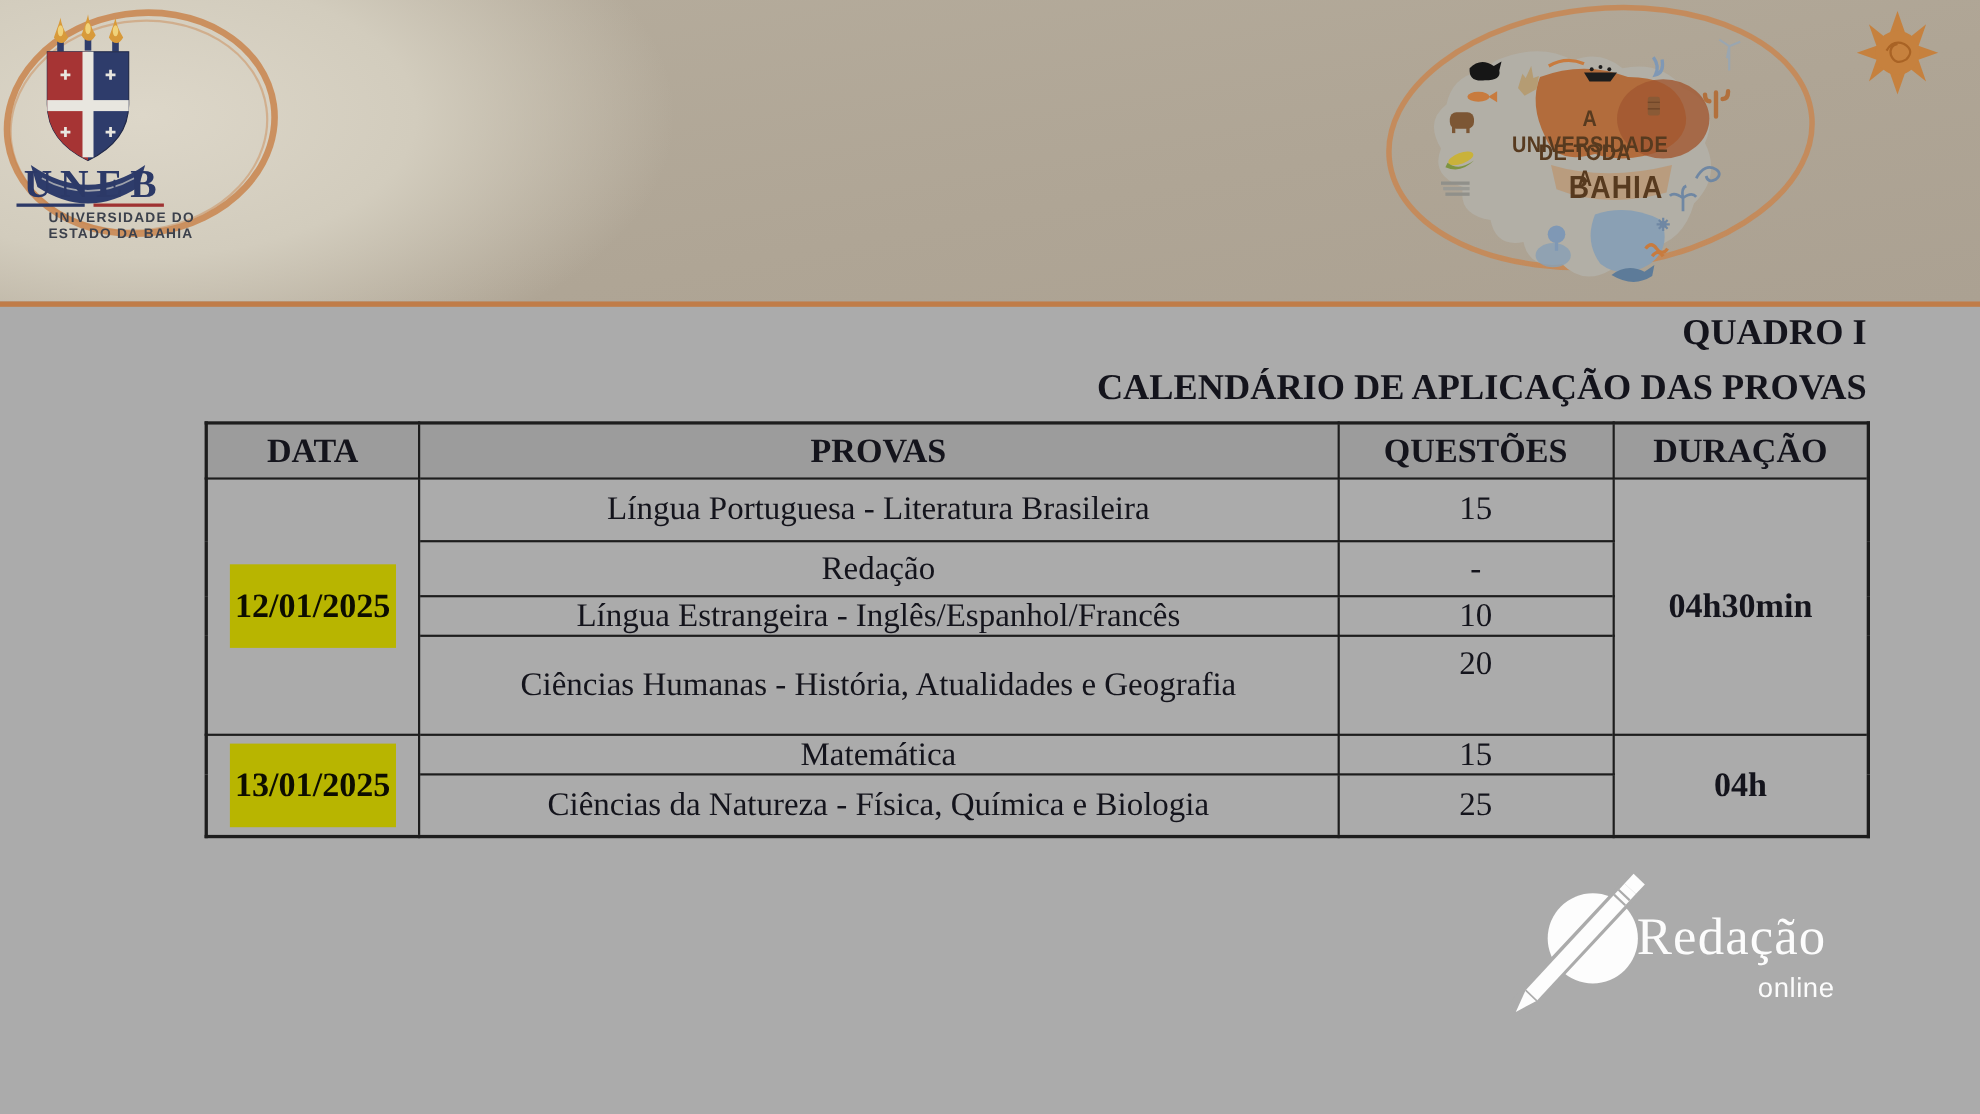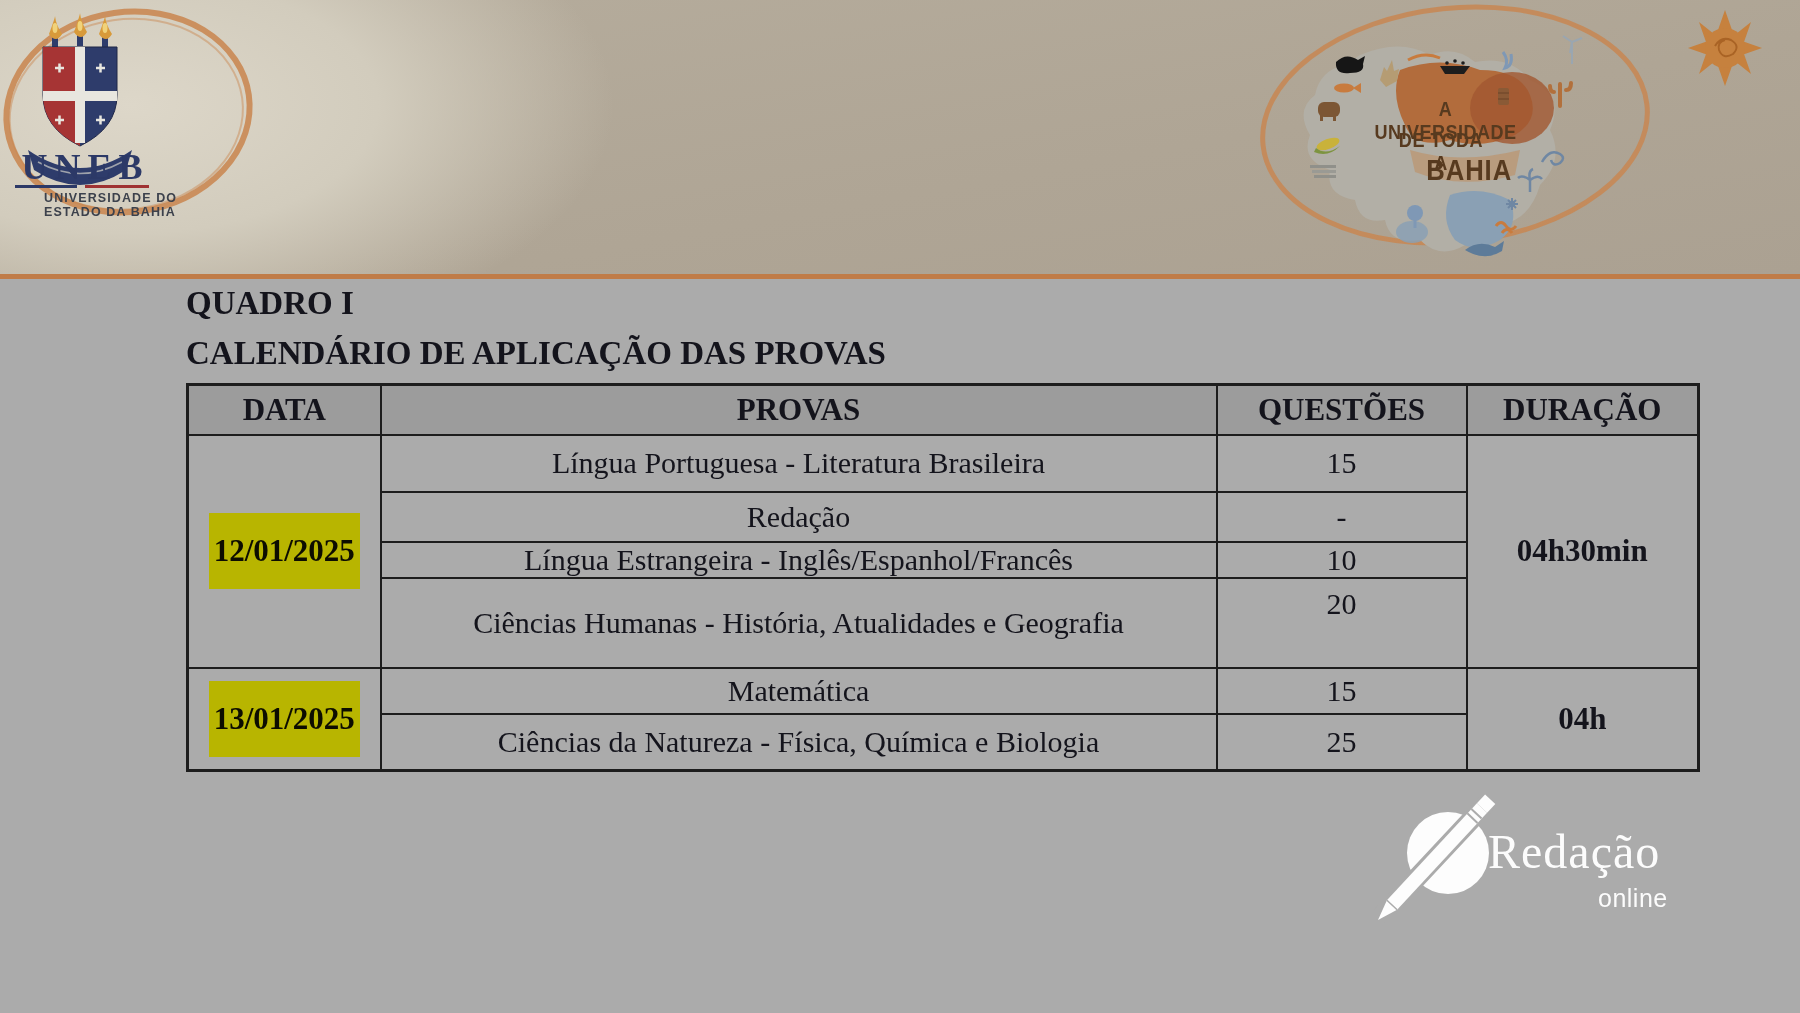--- a/index.html
+++ b/index.html
@@ -29,32 +29,32 @@
     font-family:"Liberation Sans",sans-serif;font-size:12.5px;font-weight:bold;
     letter-spacing:1.1px;line-height:14px;color:#3c414c;margin-left:24px;}
   .bahia-line{position:absolute;font-family:"Liberation Sans",sans-serif;font-weight:bold;
     color:var(--map_brown);text-align:center;transform:scale(0.95,1.08);}
   .bahia-l1{left:1363px;top:99px;width:165px;font-size:19px;letter-spacing:.5px;}
   .bahia-l2{left:1391px;top:130px;width:100px;font-size:19px;letter-spacing:.5px;}
   .bahia-l3{left:1424px;top:155px;width:88px;font-size:27px;letter-spacing:1px;}
 
   
   .page{position:absolute;left:0;top:279px;width:1800px;height:734px;background:var(--page_bg);}
-  .doc-title{position:absolute;left:186px;width:1511px;text-align:left;
+  .doc-title{position:absolute;left:186px;width:1511px;text-align:right;
     font-weight:bold;font-size:33px;color:var(--ink);line-height:36px;}
   .doc-title.t1{top:6px;} .doc-title.t2{top:56px;}
 
   table.quadro{position:absolute;left:186px;top:104px;width:1511px;
     border-collapse:collapse;table-layout:fixed;color:var(--ink);
     font-size:30px;border:3px solid var(--border_dark);}
   table.quadro th,table.quadro td{border:2px solid var(--border_dark);text-align:center;
     vertical-align:middle;padding:0 4px;overflow:hidden;}
   table.quadro th{background:var(--table_header_bg);font-size:31px;}
   tr.rh{height:50px;} tr.r1{height:57px;} tr.r2{height:50px;} tr.r3{height:36px;}
-  tr.r4{height:90px;} tr.r5{height:46px;margin-top:43px;} tr.r6{height:57px;}
+  tr.r4{height:90px;} tr.r5{height:36px;margin-top:43px;} tr.r6{height:57px;}
   .date-badge{display:inline-block;background:var(--highlight_yellow);color:#0d0d00;
     font-weight:bold;font-size:31px;padding:19px 5px;line-height:38px;}
   .duration{font-weight:bold;font-size:31px;}
   .wrap-cell{display:inline-block;max-width:700px;line-height:51px;}
 
   .section-heading{position:absolute;left:215px;top:576px;font-size:31px;line-height:36px;
     color:var(--ink);white-space:pre;}
   .para{position:absolute;left:215px;top:627px;width:1467px;color:var(--ink);
     font-size:30.5px;}
   .para .line{height:50px;line-height:50px;white-space:nowrap;}

